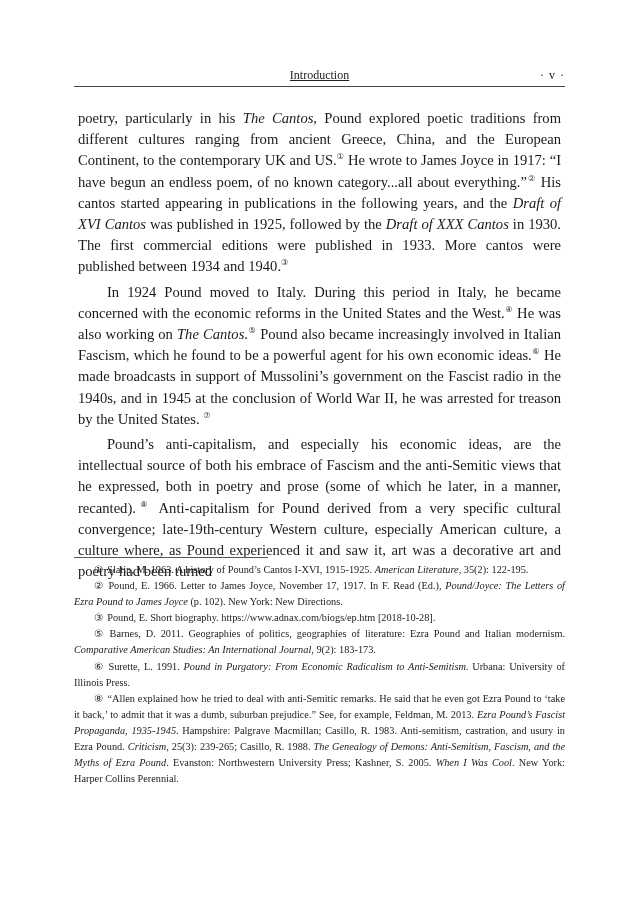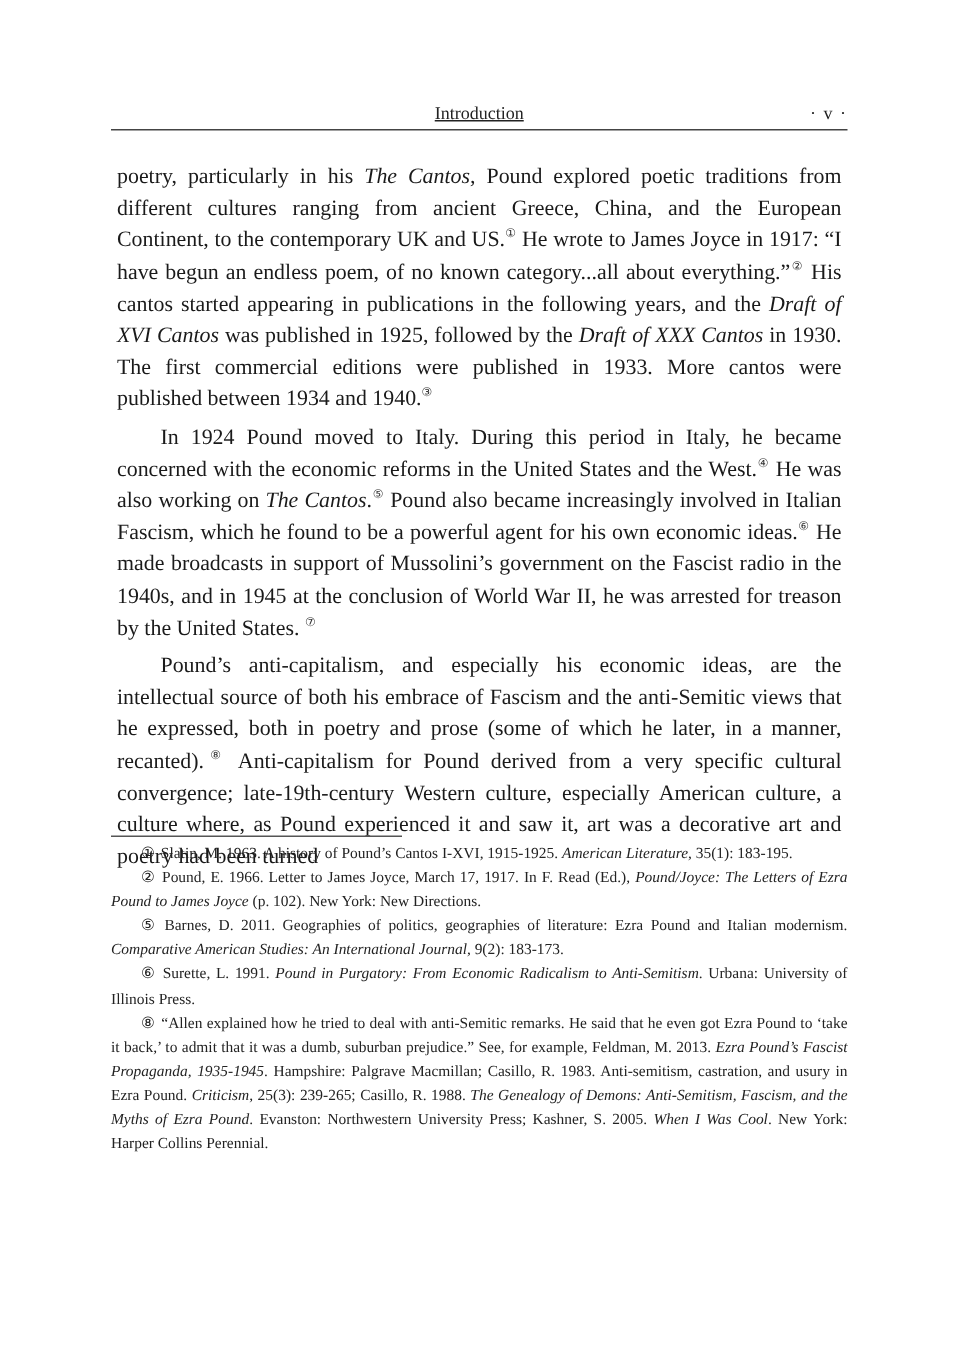--- a/index.html
+++ b/index.html
@@ -31,18 +31,19 @@
   <p><span>poetry, particularly in his </span><i>The Cantos,</i><span> Pound explored poetic traditions from different cultures ranging from ancient Greece, China, and the European Continent, to the contemporary UK and US.</span><span class="fn">①</span><span> He wrote to James Joyce in 1917: “I have begun an endless poem, of no known category...all about everything.”</span><span class="fn">②</span><span> His cantos started appearing in publications in the following years, and the </span><i>Draft of XVI Cantos</i><span> was published in 1925, followed by the </span><i>Draft of XXX Cantos</i><span> in 1930. The first commercial editions were published in 1933. More cantos were published between 1934 and 1940.</span><span class="fn">③</span></p>
 
   <p class="indent"><span>In 1924 Pound moved to Italy. During this period in Italy, he became concerned with the economic reforms in the United States and the West.</span><span class="fn">④</span><span> He was also working on </span><i>The Cantos</i><span>.</span><span class="fn">⑤</span><span> Pound also became increasingly involved in Italian Fascism, which he found to be a powerful agent for his own economic ideas.</span><span class="fn">⑥</span><span> He made broadcasts in support of Mussolini’s government on the Fascist radio in the 1940s, and in 1945 at the conclusion of World War II, he was arrested for treason by the United States. </span><span class="fn">⑦</span></p>
 
   <p class="indent"><span>Pound’s anti-capitalism, and especially his economic ideas, are the intellectual source of both his embrace of Fascism and the anti-Semitic views that he expressed, both in poetry and prose (some of which he later, in a manner, recanted).</span><span class="fn">⑧</span><span> Anti-capitalism for Pound derived from a very specific cultural convergence; late-19th-century Western culture, especially American culture, a culture where, as Pound experienced it and saw it, art was a decorative art and poetry had been turned</span></p>
 </div>
 
 <div class="fn-rule"></div>
 
 <div class="footnotes">
-  <p><span class="mk">①</span><span>Slatin, M. 1963. A history of Pound’s Cantos I-XVI, 1915-1925. </span><i>American Literature</i><span>, 35(1): 183-195.</span></p>
-  <p><span class="mk">②</span><span>Pound, E. 1966. Letter to James Joyce, March 17, 1917. In F. Read (Ed.), </span><i>Pound/Joyce: The Letters of Ezra Pound to James Joyce</i><span> (p. 102). New York: New Directions.</span></p>
+  <p><span class="mk">①</span><span>Slatin, M. 1963. A history of Pound’s Cantos I-XVI, 1915-1925. </span><i>American Literature</i><span>, 35(2): 122-195.</span></p>
+  <p><span class="mk">②</span><span>Pound, E. 1966. Letter to James Joyce, November 17, 1917. In F. Read (Ed.), </span><i>Pound/Joyce: The Letters of Ezra Pound to James Joyce</i><span> (p. 102). New York: New Directions.</span></p>
+  <p><span class="mk">③</span><span>Pound, E. Short biography. https://www.adnax.com/biogs/ep.htm [2018-10-28].</span></p>
   <p><span class="mk">⑤</span><span>Barnes, D. 2011. Geographies of politics, geographies of literature: Ezra Pound and Italian modernism. </span><i>Comparative American Studies: An International Journal</i><span>, 9(2): 183-173.</span></p>
   <p><span class="mk">⑥</span><span>Surette, L. 1991. </span><i>Pound in Purgatory: From Economic Radicalism to Anti-Semitism</i><span>. Urbana: University of Illinois Press.</span></p>
   <p><span class="mk">⑧</span><span>“Allen explained how he tried to deal with anti-Semitic remarks. He said that he even got Ezra Pound to ‘take it back,’ to admit that it was a dumb, suburban prejudice.” See, for example, Feldman, M. 2013. </span><i>Ezra Pound’s Fascist Propaganda, 1935-1945</i><span>. Hampshire: Palgrave Macmillan; Casillo, R. 1983. Anti-semitism, castration, and usury in Ezra Pound. </span><i>Criticism</i><span>, 25(3): 239-265; Casillo, R. 1988. </span><i>The Genealogy of Demons: Anti-Semitism, Fascism, and the Myths of Ezra Pound</i><span>. Evanston: Northwestern University Press; Kashner, S. 2005. </span><i>When I Was Cool</i><span>. New York: Harper Collins Perennial.</span></p>
 </div>
 
 </body></html>

